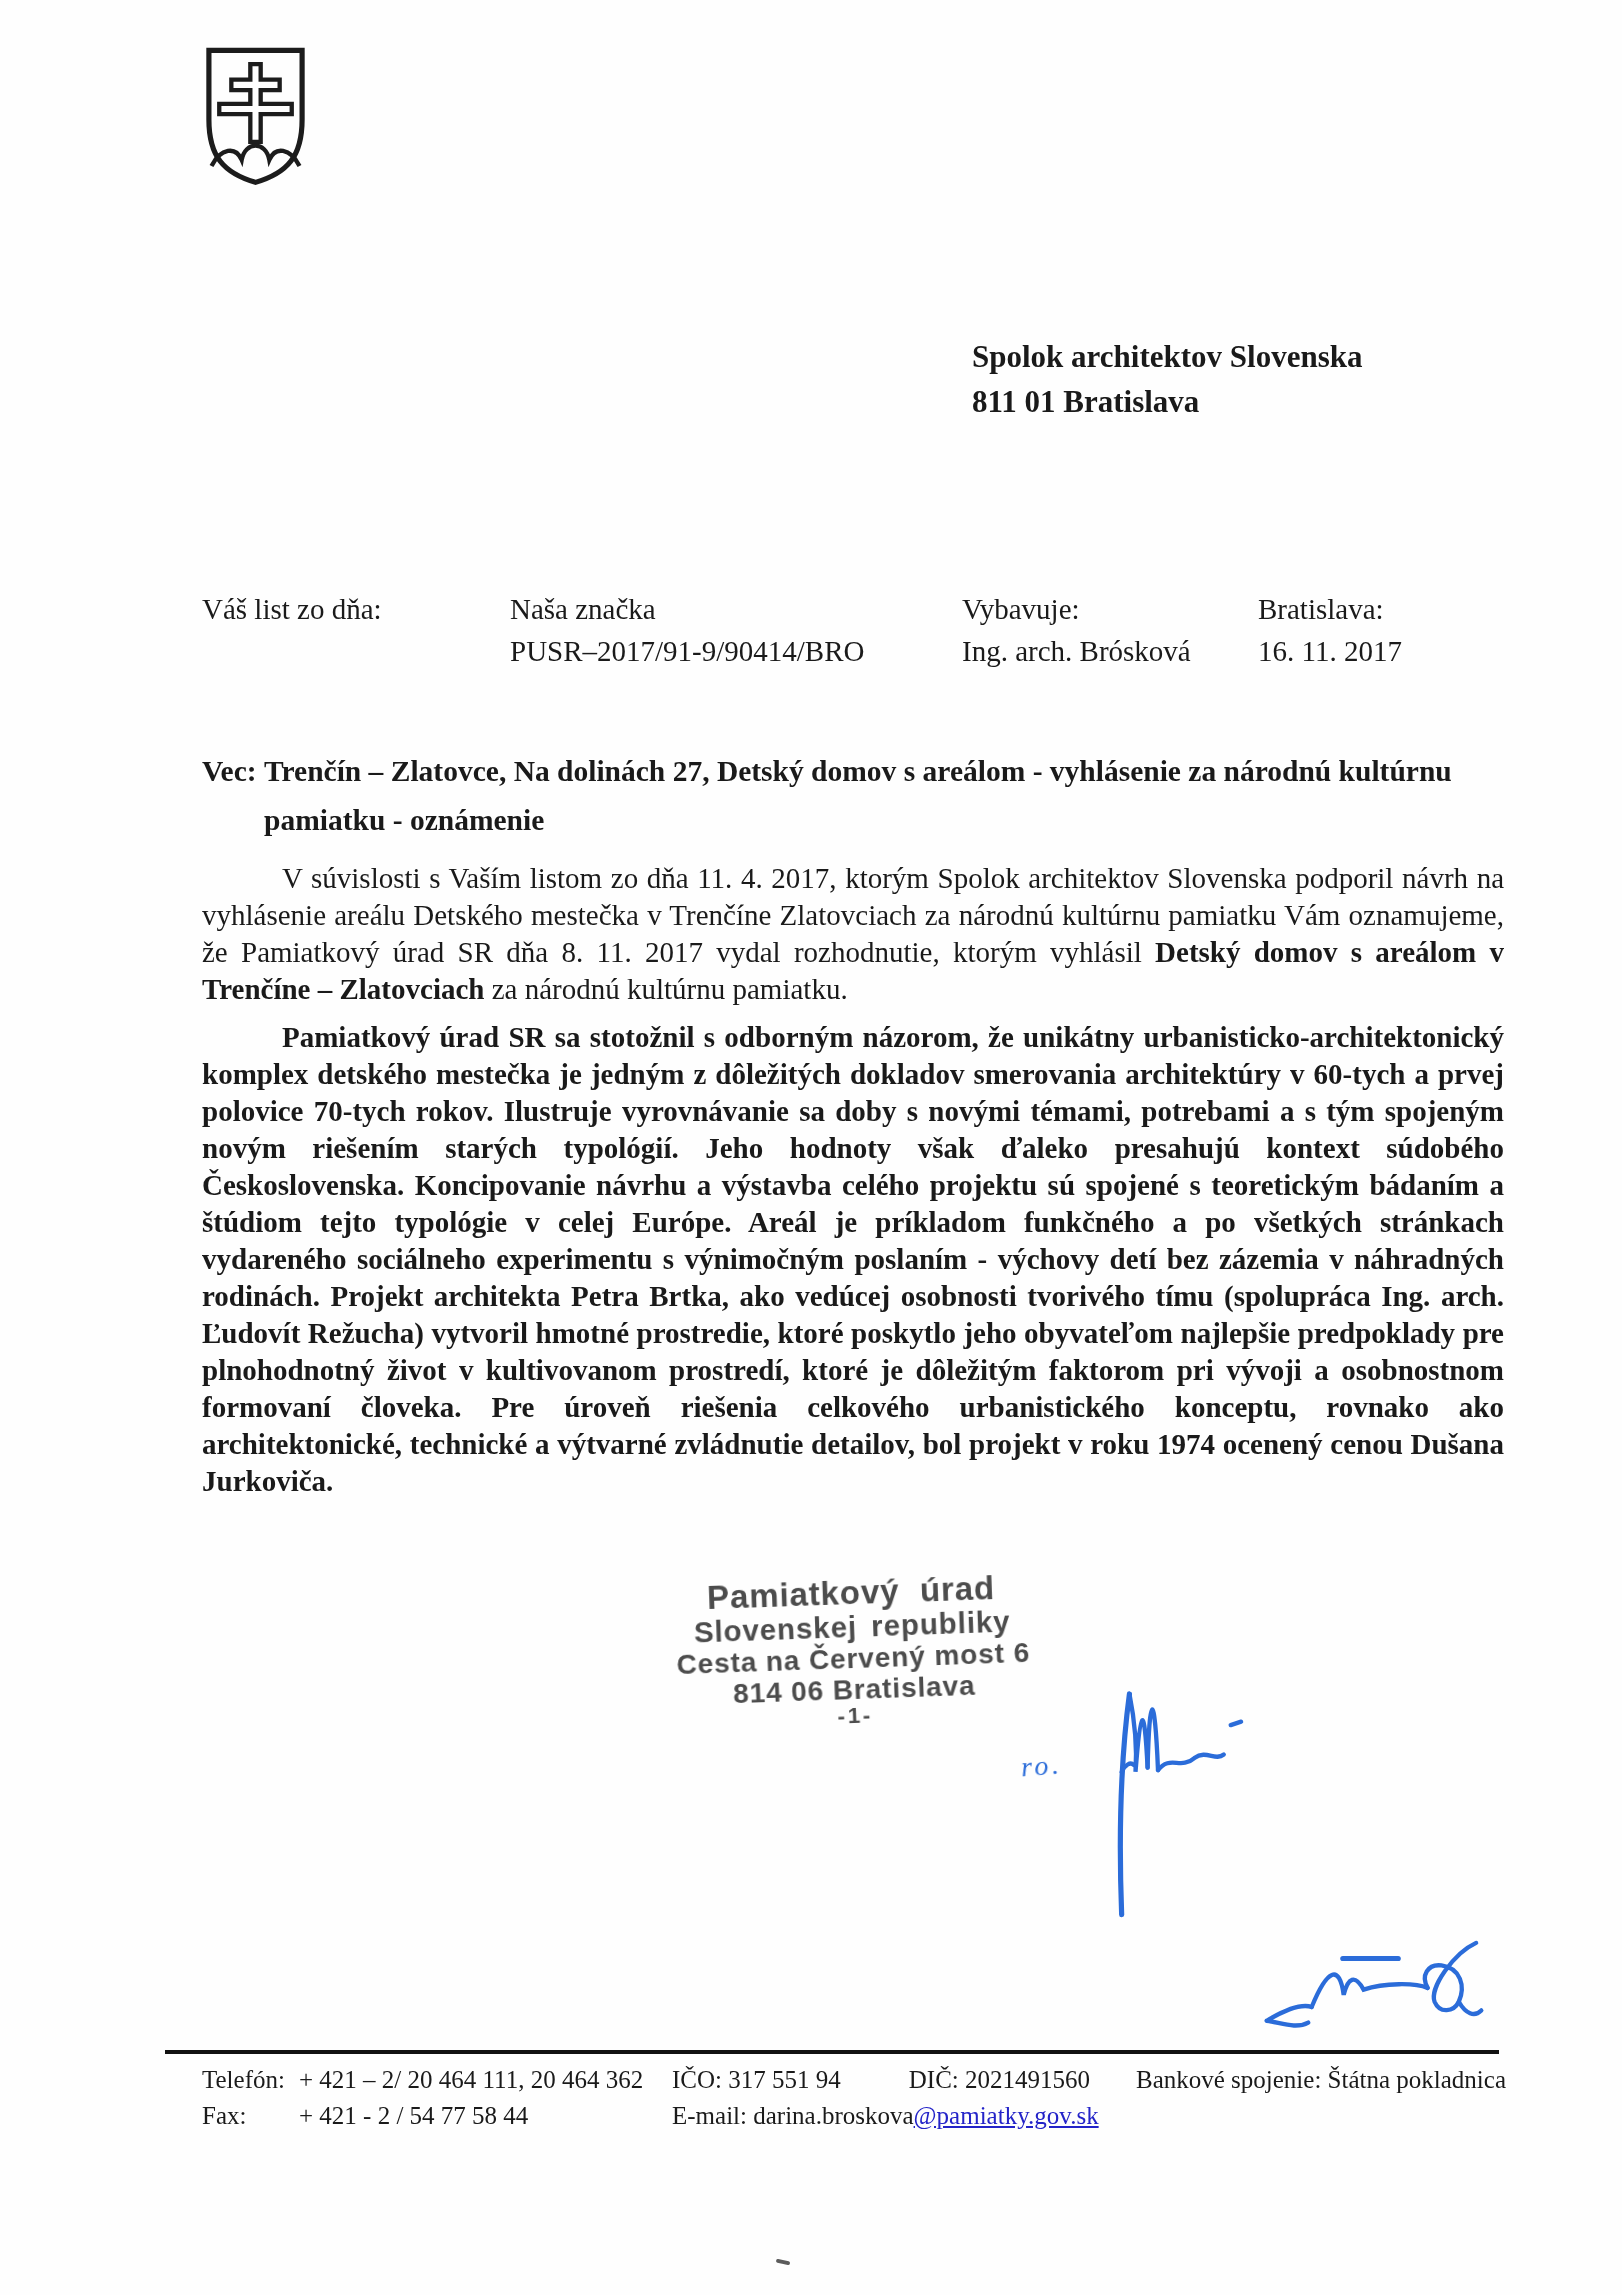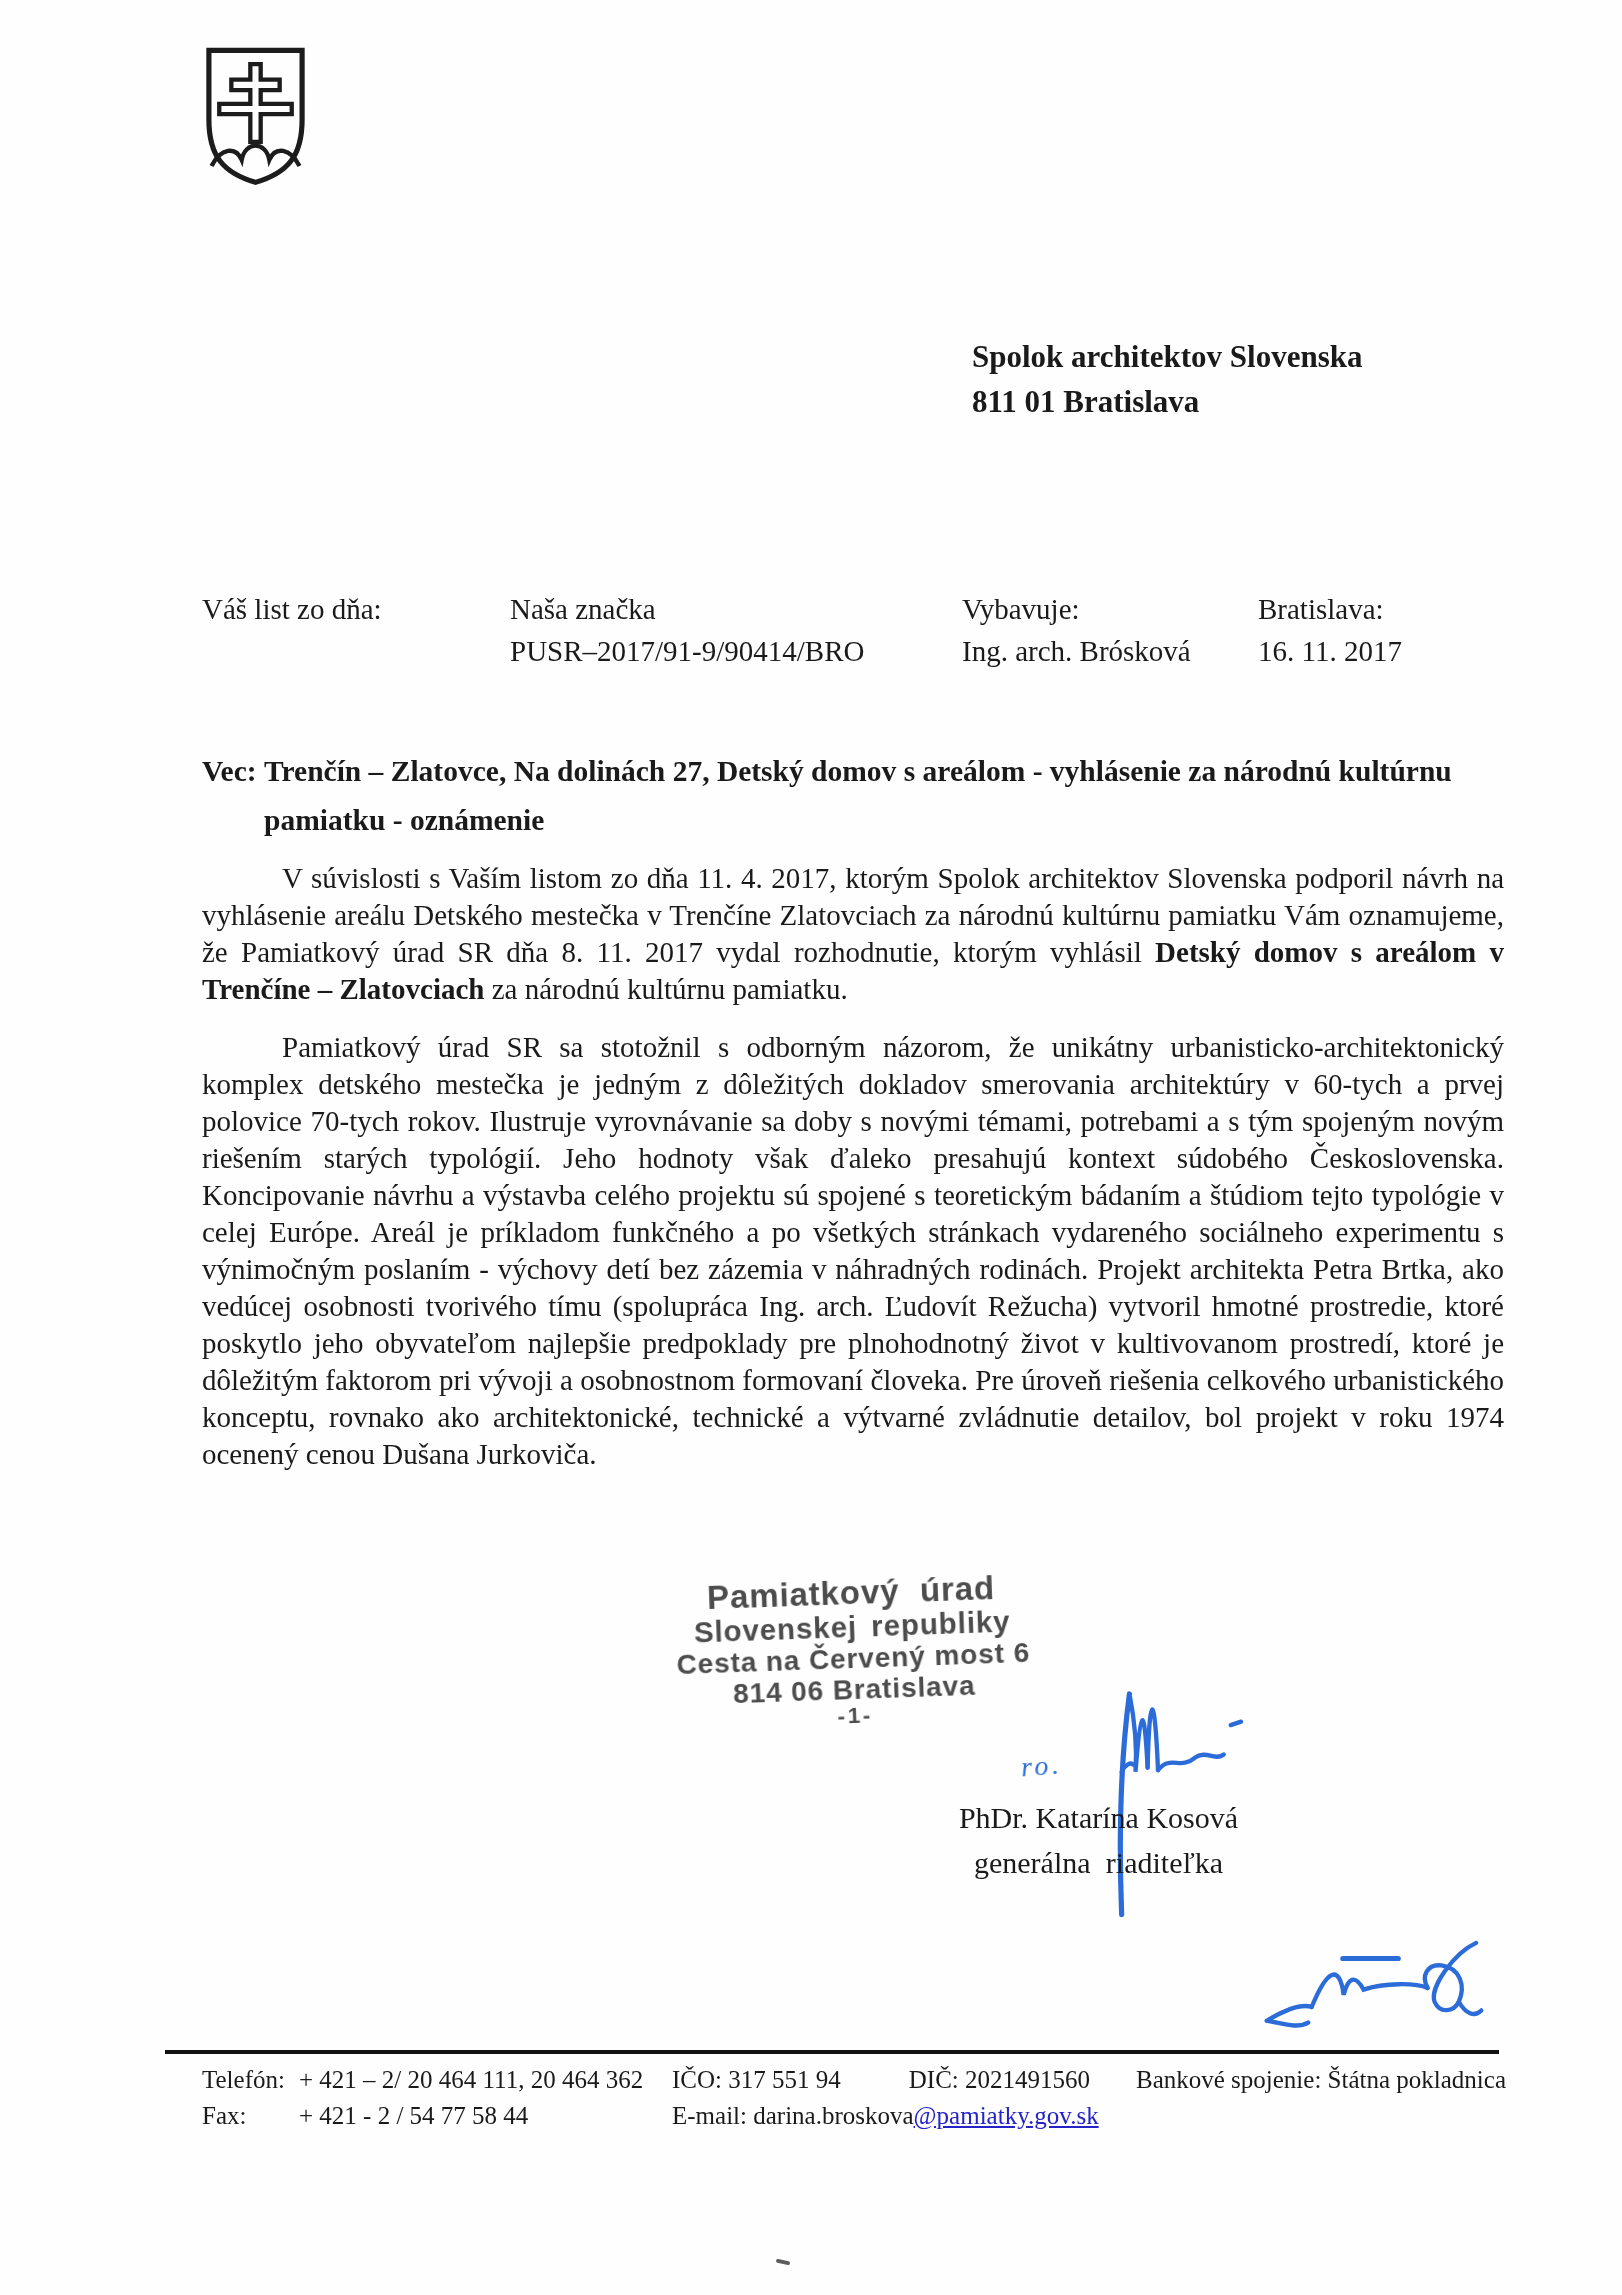--- a/index.html
+++ b/index.html
@@ -26,21 +26,21 @@
   .ref-2{left:510px;top:588px;}
   .ref-3{left:962px;top:588px;}
   .ref-4{left:1258px;top:588px;}
   
   .subject{position:absolute;left:202px;top:747px;display:flex;font-weight:bold;font-size:29.5px;line-height:49px;}
   .subject .vec{width:62px;flex:0 0 auto;}
   .subject .subj-text{width:1220px;}
   
   .body-text{position:absolute;left:202px;top:860px;width:1302px;font-size:29px;line-height:37px;text-align:justify;}
   .body-text p{margin:0;text-indent:80px;}
-  .body-text p + p{margin-top:21px;}
+  .body-text p + p{margin-top:11px;font-weight:bold;}
   
   .stamp{
     position:absolute;left:666px;top:1575px;width:374px;text-align:center;
     font-family:"Liberation Sans","DejaVu Sans",sans-serif;
     color:#3d3d3d;font-weight:700;letter-spacing:0.9px;
     transform:rotate(-2deg);
     filter:blur(0.3px);opacity:.92;
   }
   .stamp .s1{font-size:33px;line-height:35px;word-spacing:10.4px;}
   .stamp .s2{font-size:29.5px;line-height:33px;word-spacing:5.2px;}
@@ -125,24 +125,20 @@
   <svg class="sig-main" width="295" height="251" viewBox="0 0 340 290" fill="none" stroke="#2b6cd9" stroke-width="5" stroke-linecap="round">
     <path d="M163,30 C155,90 150,180 154,285" stroke-width="6"></path>
     <path d="M163,30 C168,55 172,90 170,120 C176,45 180,38 184,115"></path>
     <path d="M184,115 C186,28 192,22 196,118"></path>
     <path d="M196,118 C210,100 222,118 238,104 C252,94 262,108 272,100"></path>
     <path d="M280,66 L292,62"></path>
     <path d="M154,120 C158,112 164,108 168,112"></path>
   </svg>
   <div class="sig-note">ro.</div>
 
-  <div class="sign-block">
-    <div>PhDr. Katarína Kosová</div>
-    <div class="sig-title">generálna riaditeľka</div>
-  </div>
 
   <svg class="sig-bottom" width="251" height="113" viewBox="0 0 290 130" fill="none" stroke="#2b6cd9" stroke-width="5" stroke-linecap="round">
     <path d="M10,100 C30,88 50,80 62,84 M10,100 C26,102 44,110 58,102"></path>
     <path d="M62,84 C80,40 94,34 99,70 C104,50 112,46 122,64 C146,56 182,56 196,62"></path>
     <path d="M98,28 H162" stroke-width="6"></path>
     <path d="M196,62 C188,48 196,34 212,36 C234,39 240,60 232,78 C226,90 210,92 204,78 C198,62 226,22 252,10"></path>
     <path d="M232,78 C240,92 250,96 258,88"></path>
   </svg>
 
   <div class="footer-rule"></div>

